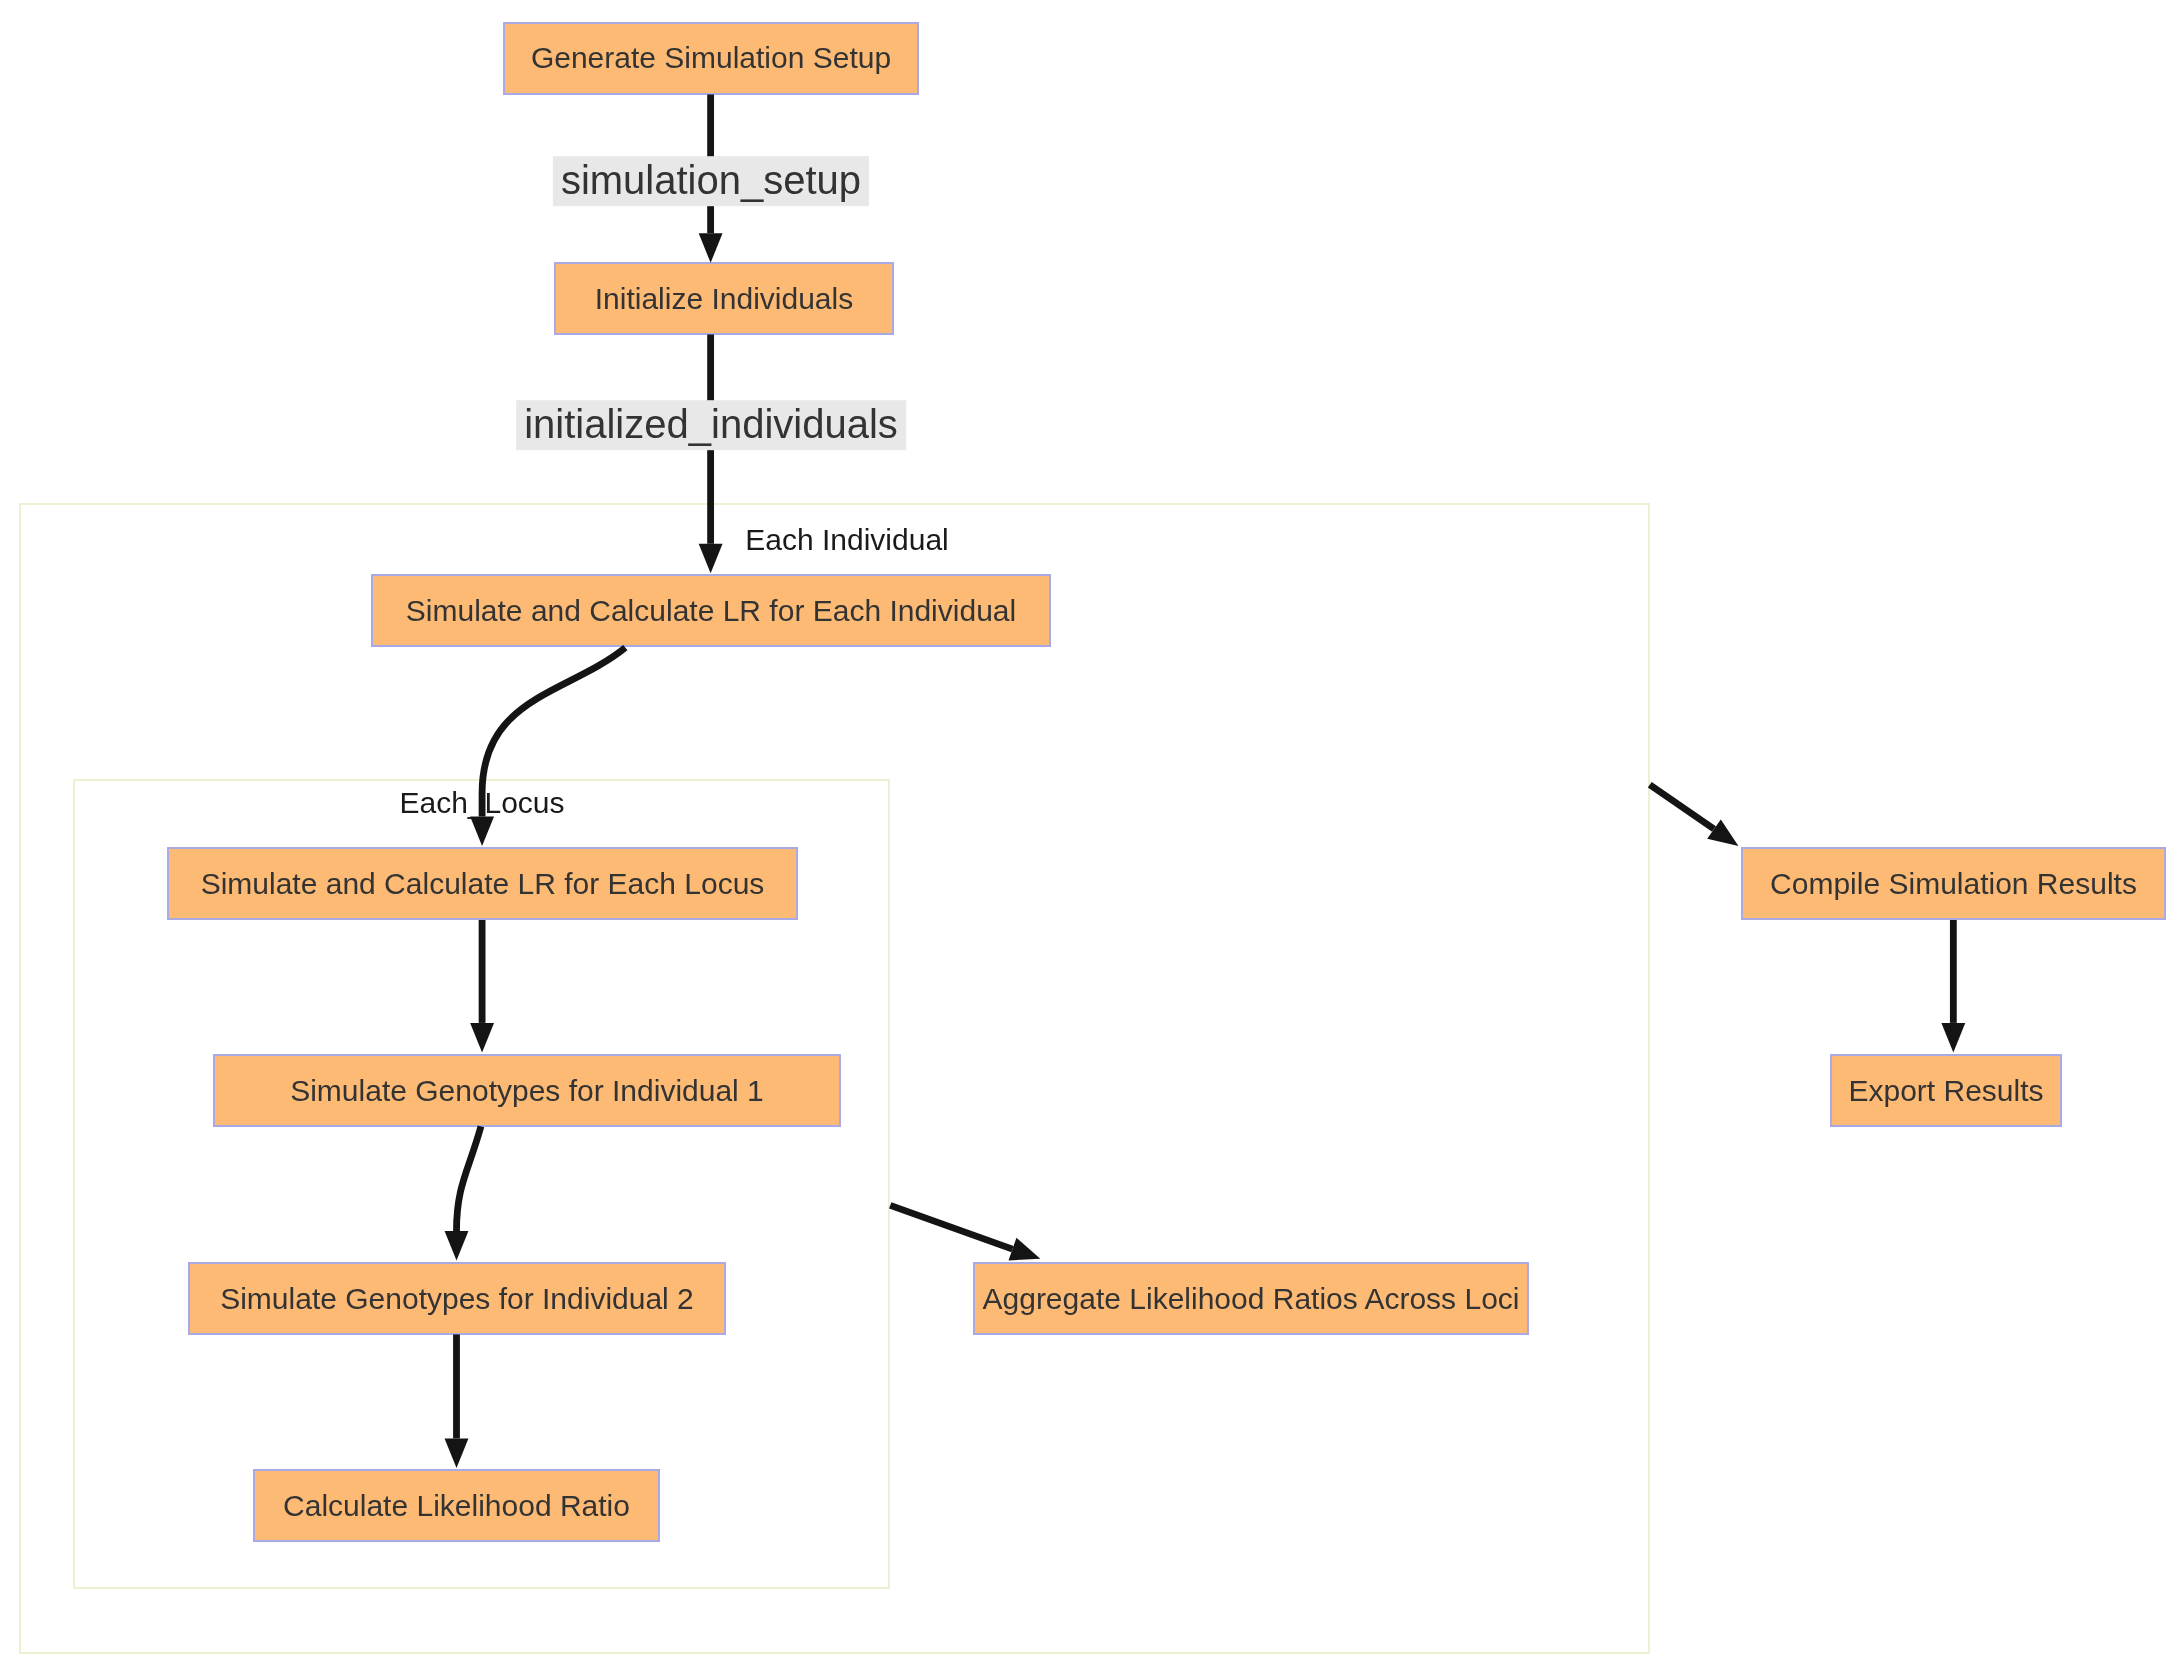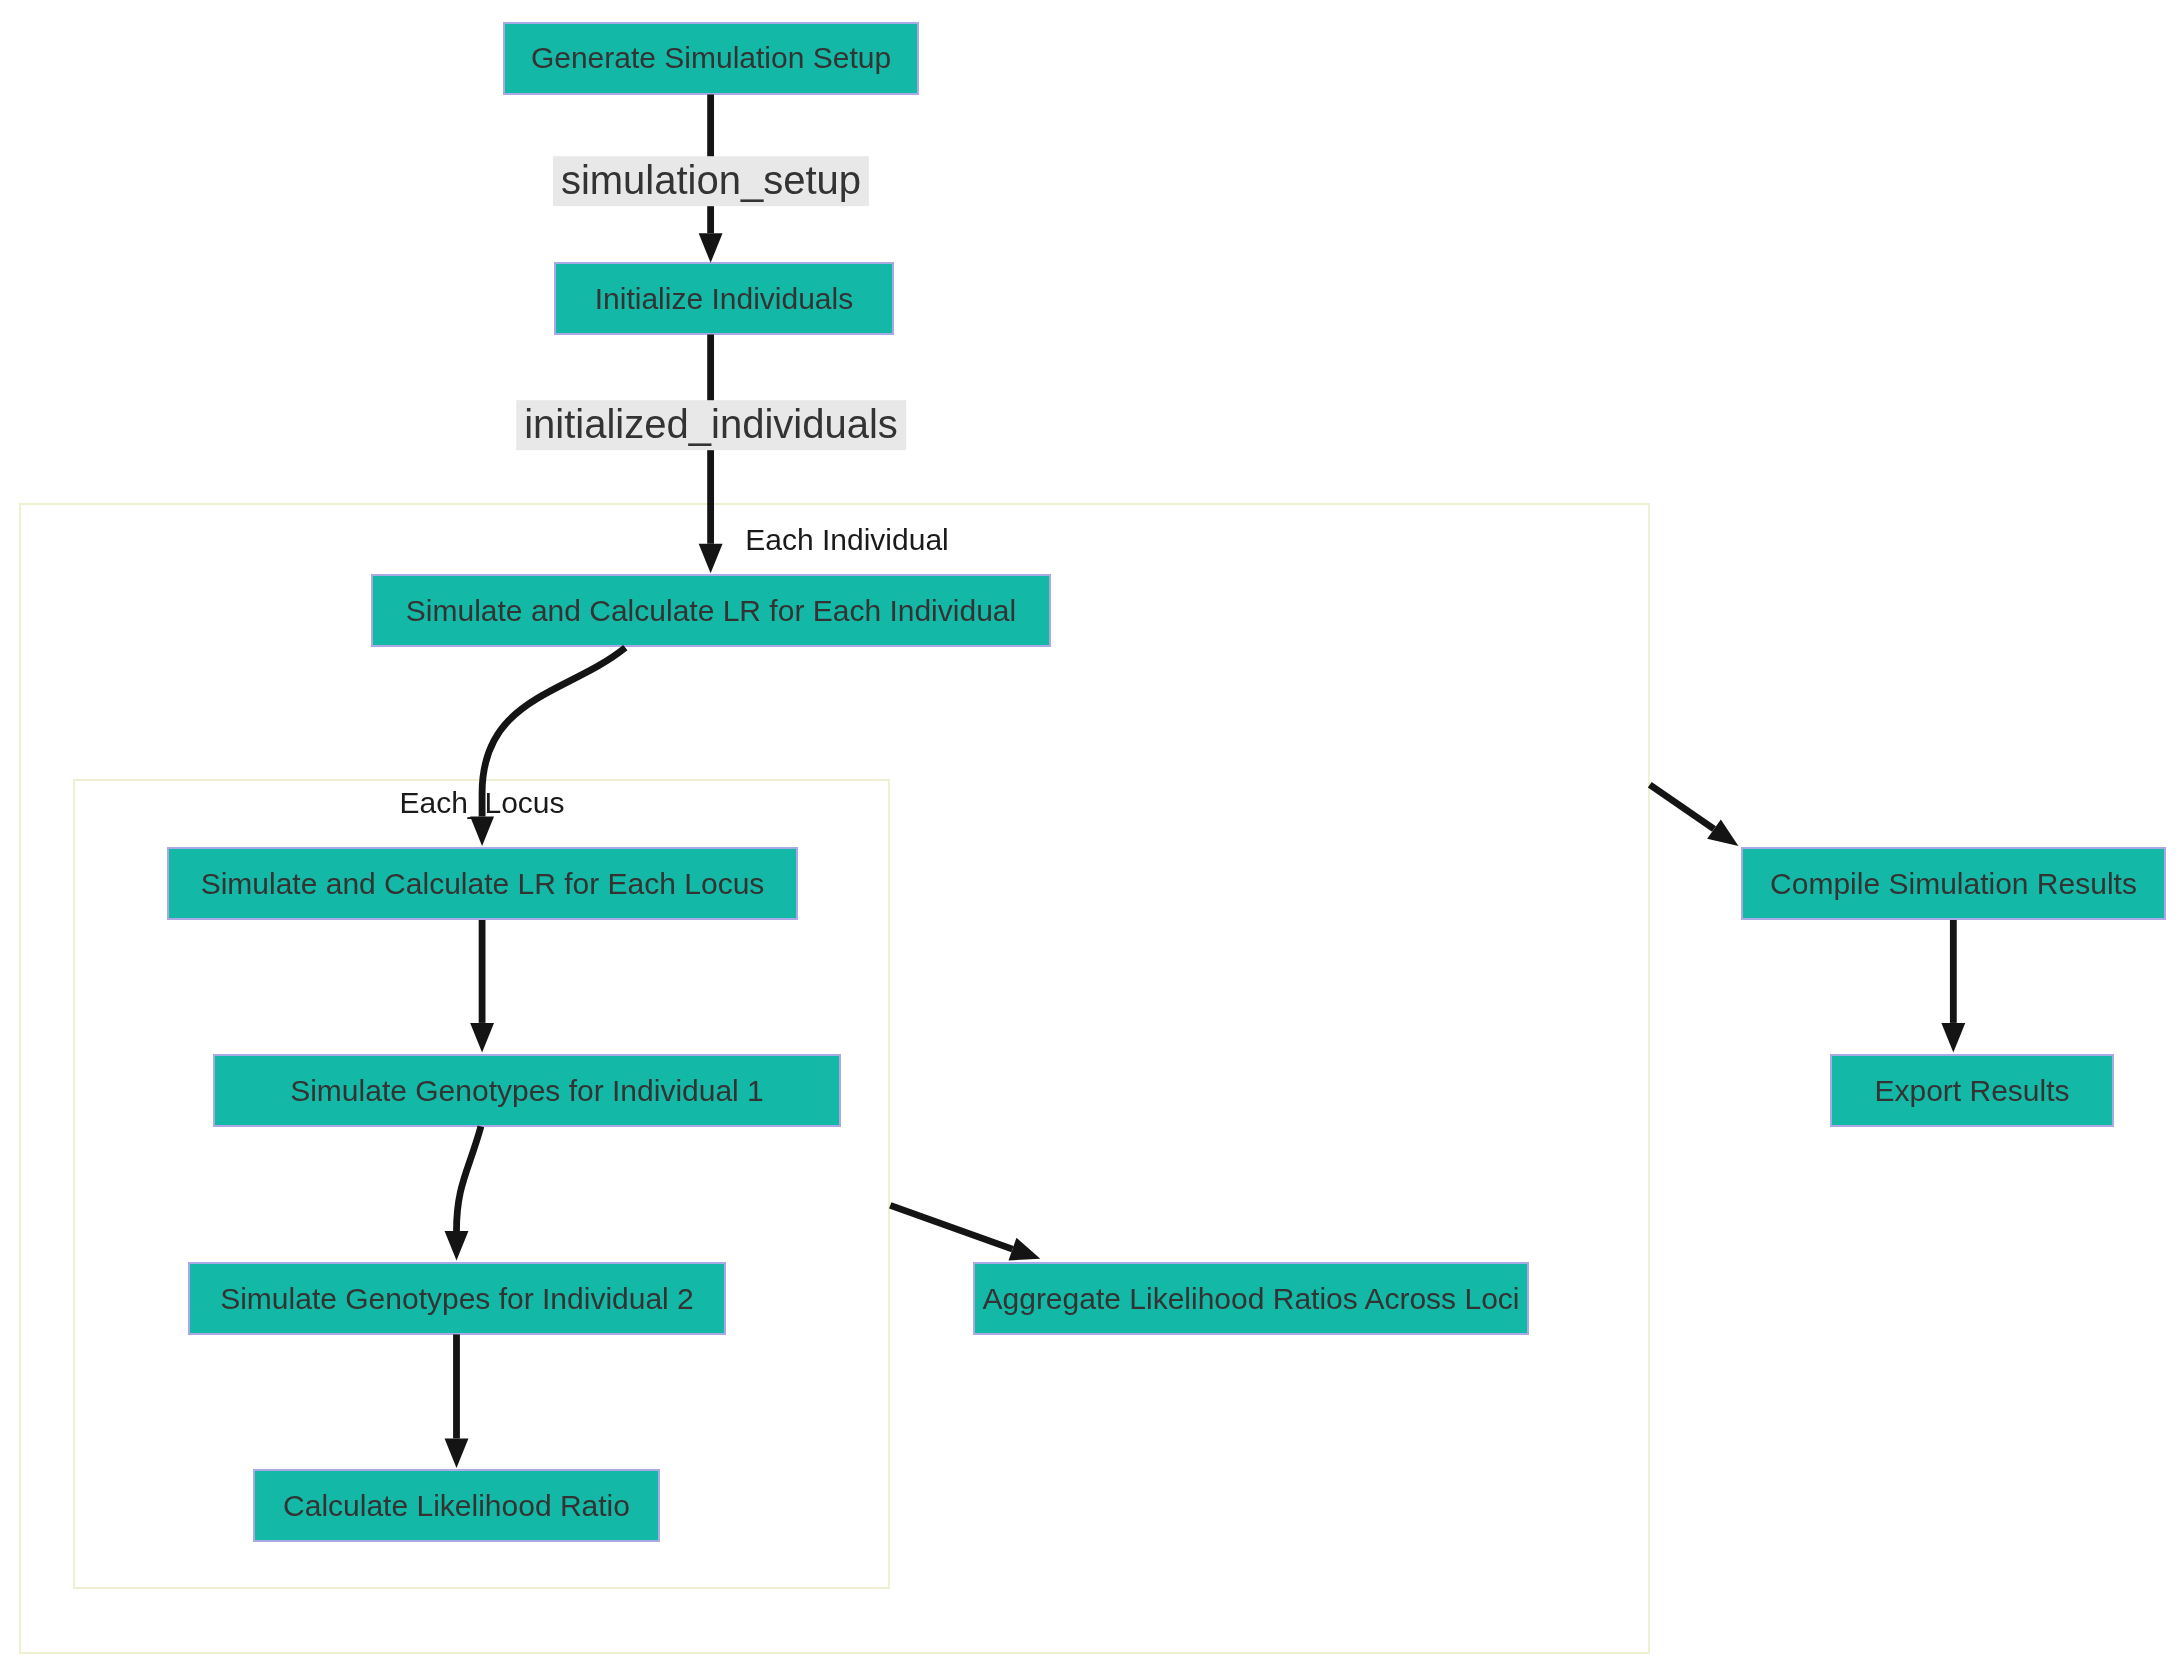--- a/index.html
+++ b/index.html
@@ -11,34 +11,34 @@
   #c-outer{left:19.3px;top:503px;width:1631px;height:1151px;}
   #c-inner{left:73px;top:779px;width:817px;height:810px;}
   .cluster-label{
     position:absolute;transform:translate(-50%,-50%);
     font-size:30px;color:#1a1a1a;white-space:nowrap;
   }
   #cl-outer{left:847px;top:540px;}
   #cl-inner{left:482px;top:803px;}
   .node{
     position:absolute;height:73px;box-sizing:border-box;
-    background:#14b8a6;border:2.3px solid #a9a9e6;
+    background:#fdba74;border:2.3px solid #a9a9e6;
     display:flex;align-items:center;justify-content:center;
     font-size:30px;color:#333333;white-space:nowrap;
   }
   #n-gen{left:503px;top:21.6px;width:416px;}
   #n-init{left:554px;top:262px;width:340px;}
   #n-simind{left:371px;top:574px;width:680px;}
   #n-simloc{left:167px;top:847px;width:631px;}
   #n-geno1{left:213px;top:1054px;width:628px;}
   #n-geno2{left:188px;top:1262px;width:538px;}
   #n-calclr{left:253px;top:1469px;width:407px;}
   #n-agg{left:973px;top:1262px;width:556px;}
   #n-compile{left:1741px;top:847px;width:425px;}
-  #n-export{left:1830px;top:1054px;width:284px;}
+  #n-export{left:1830px;top:1054px;width:232px;}
   svg#edges{position:absolute;left:0;top:0;width:2183px;height:1674px;}
   .e{fill:none;stroke:#141414;stroke-width:12px;}
   .h{fill:#141414;stroke:none;}
   .edge-label{
     position:absolute;transform:translate(-50%,-50%);
     background:#e8e8e8;padding:2.3px 8px;
     font-size:40px;color:#333333;white-space:nowrap;
   }
   #el-setup{left:711px;top:181px;}
   #el-initd{left:711px;top:425px;}

